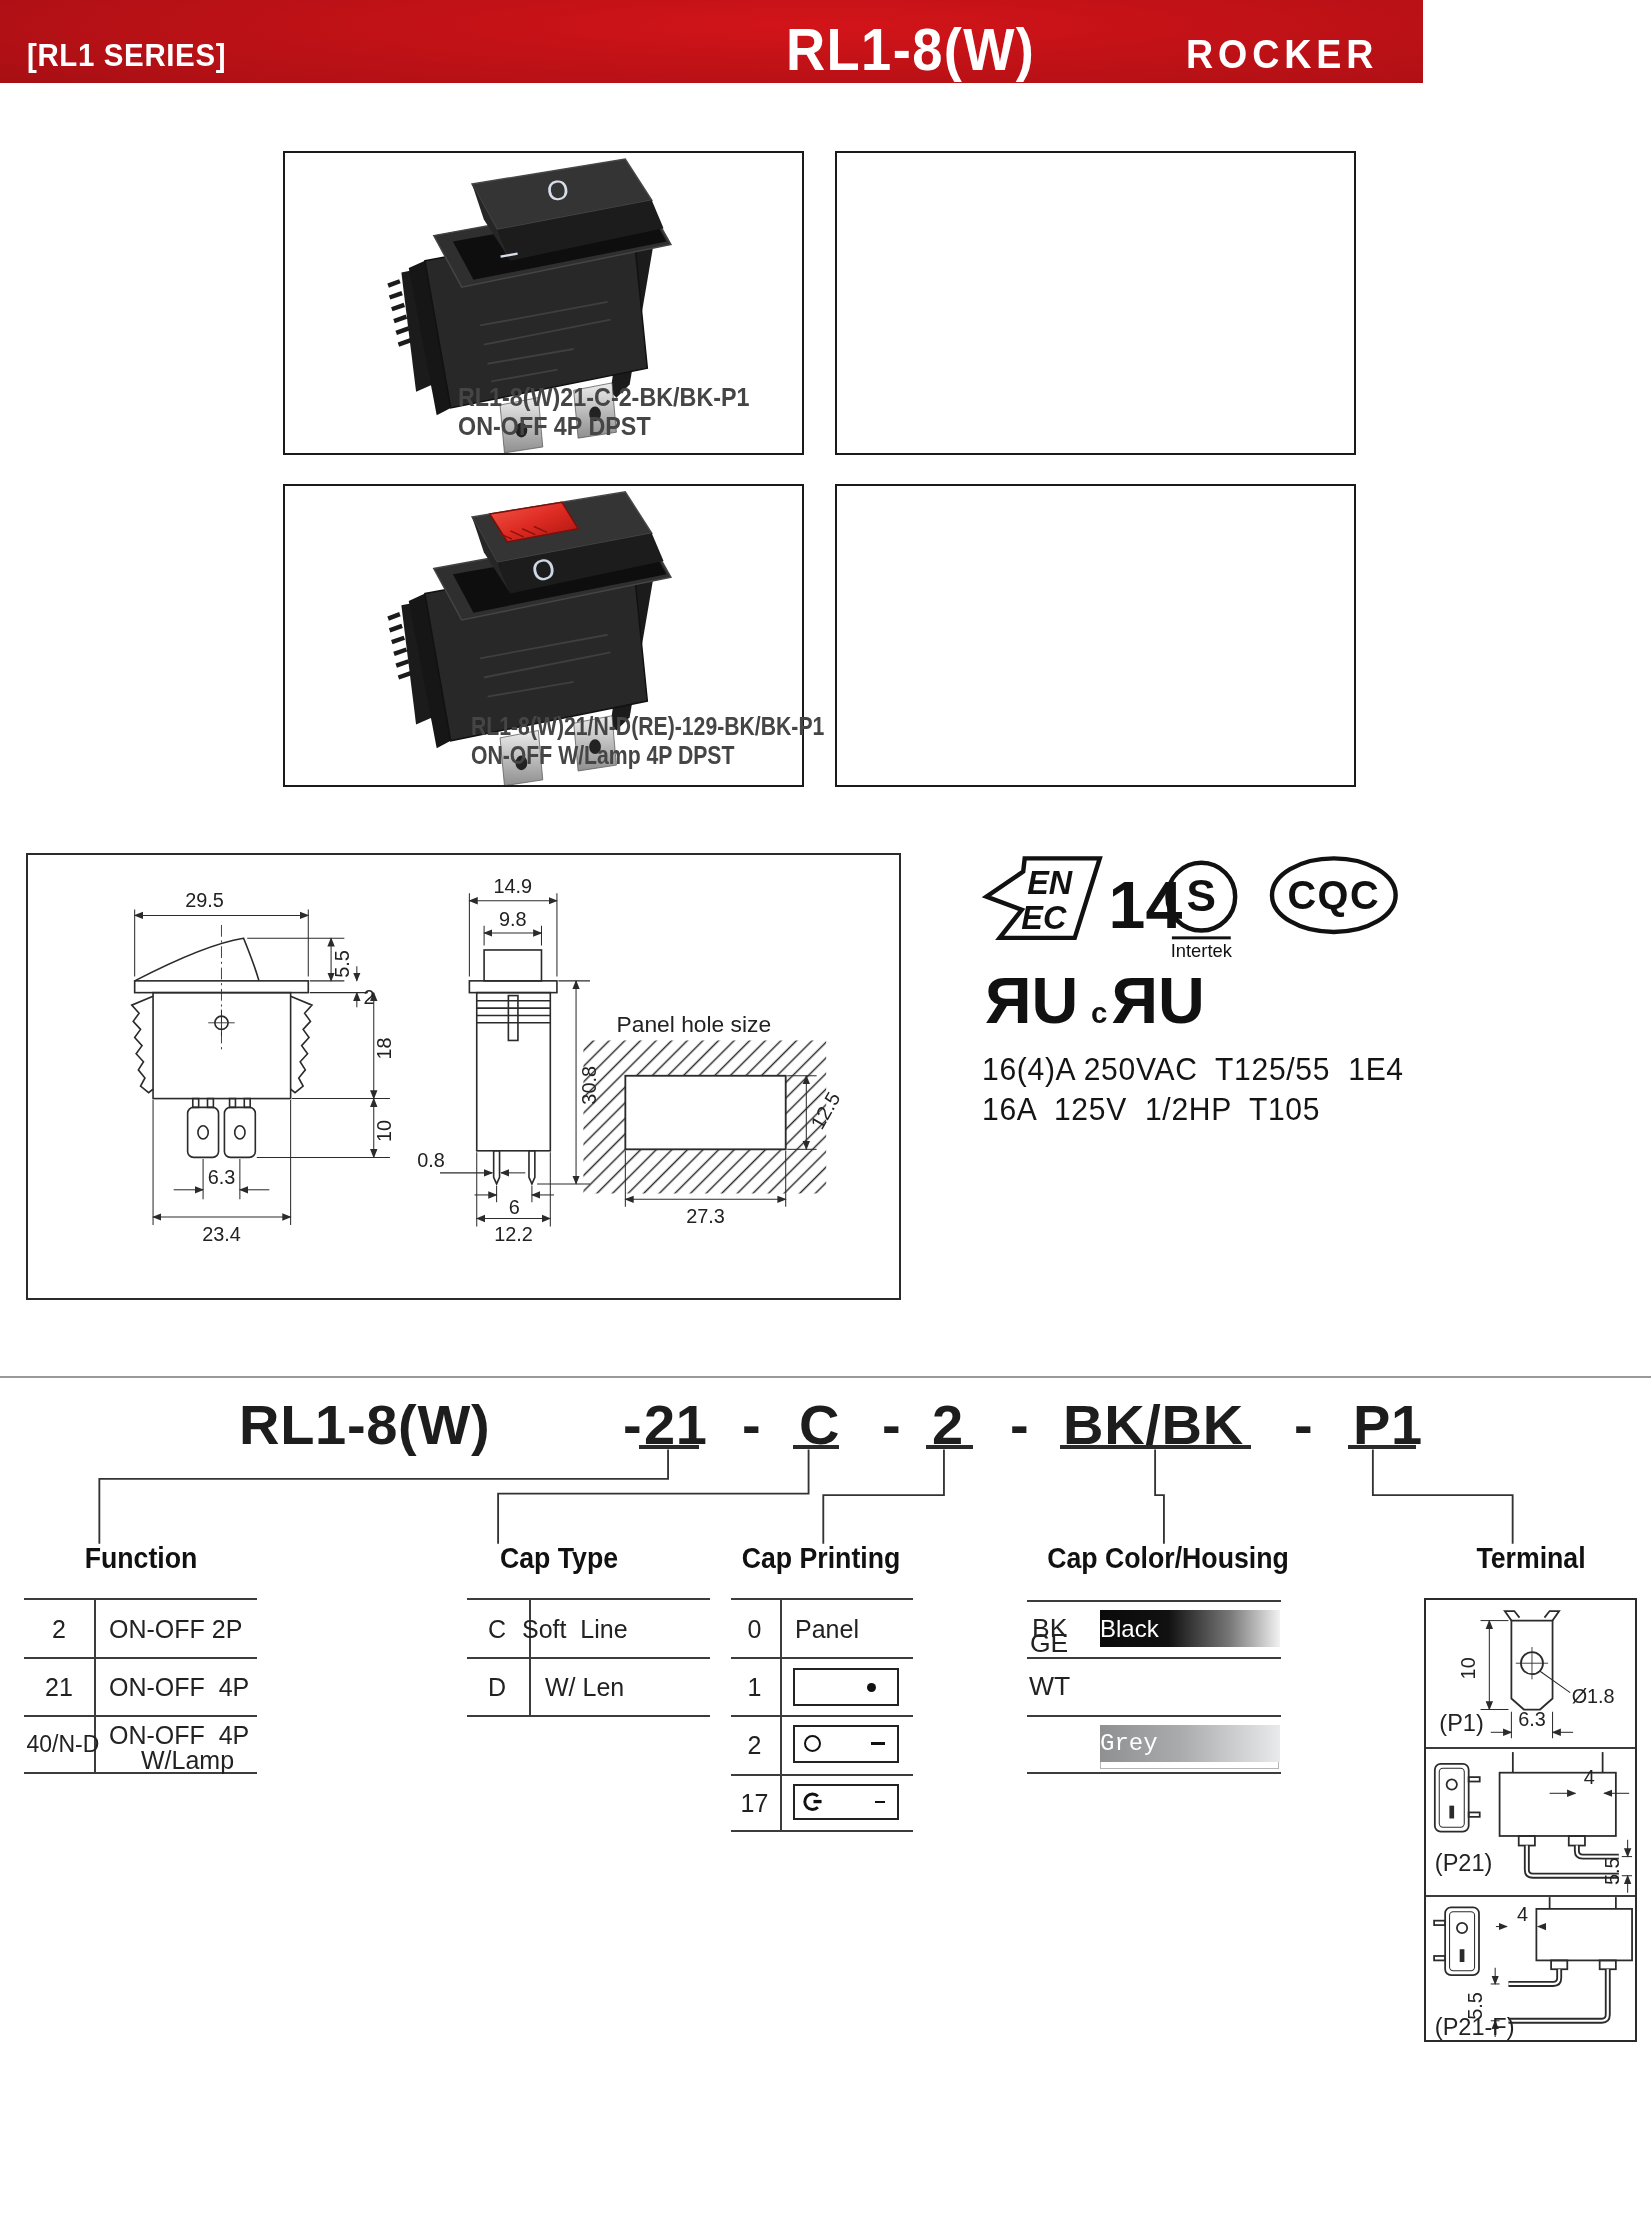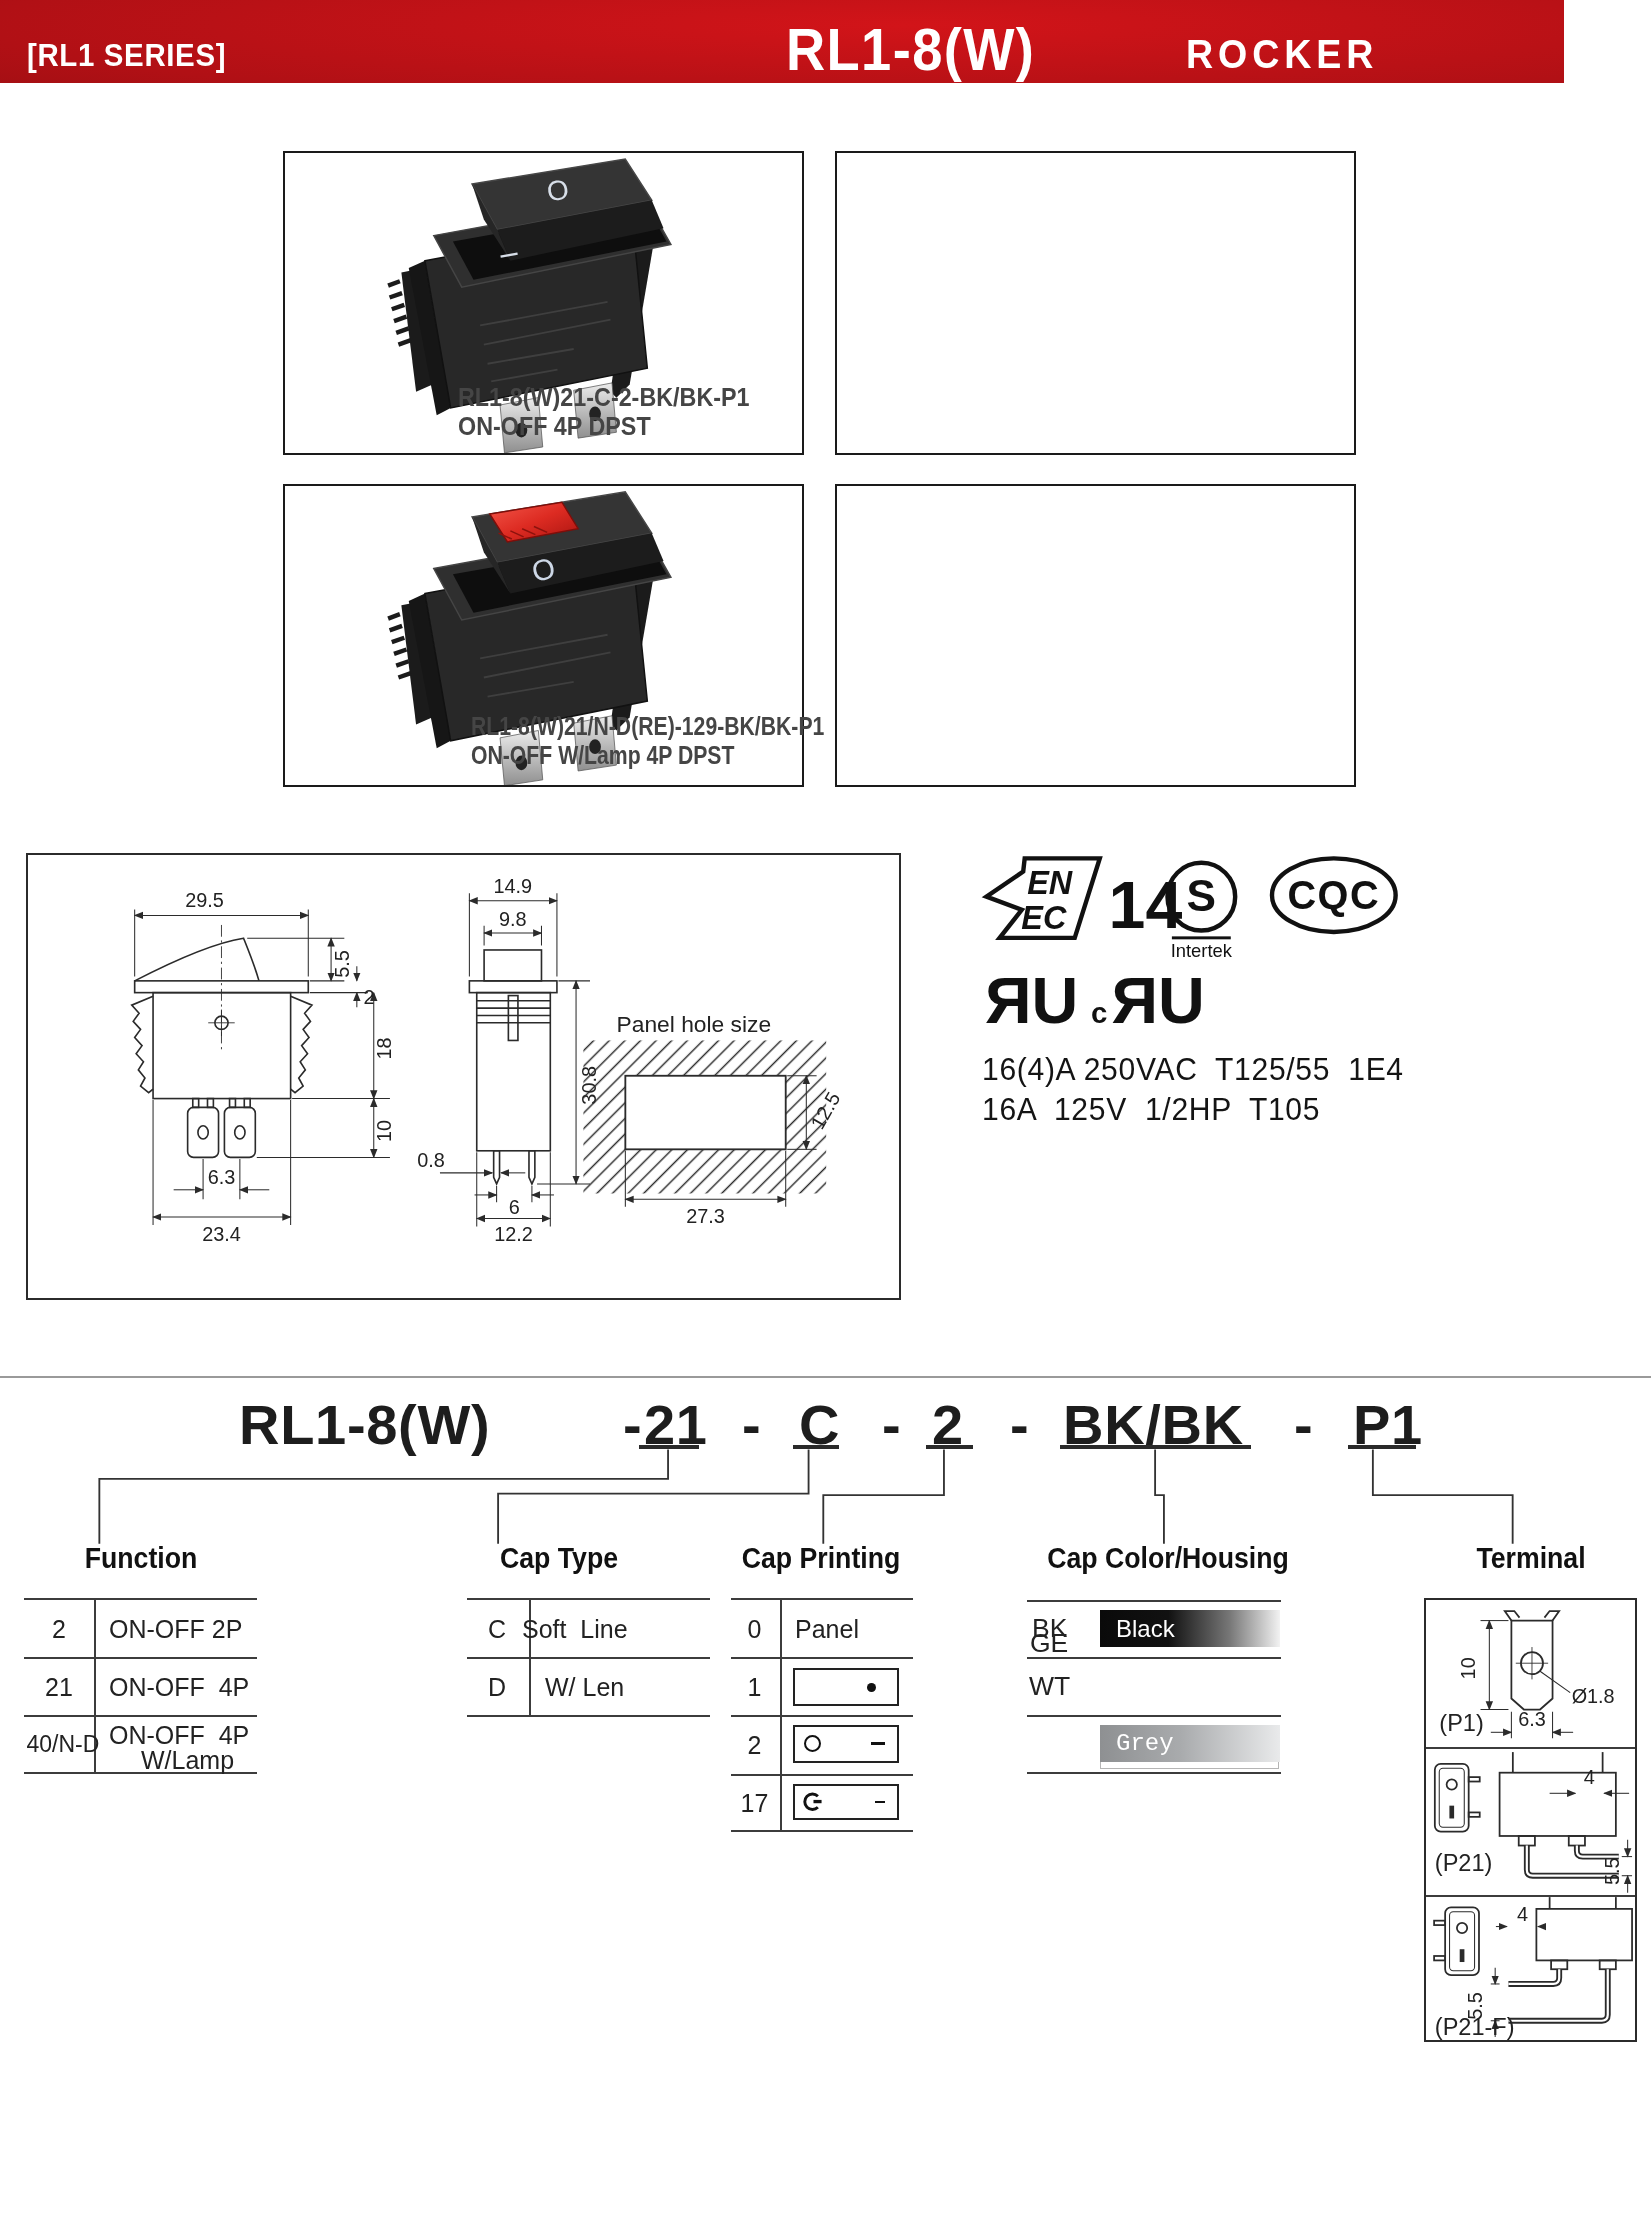--- a/index.html
+++ b/index.html
@@ -1,20 +1,20 @@
 <!DOCTYPE html>
 <html style="font-size:11.8px"><head>
 <meta charset="utf-8">
 <style>
   html,body{margin:0;padding:0;background:#fff;}
   #page{position:relative;width:1651px;height:2239px;background:#ffffff;
         font-family:"Liberation Sans",sans-serif;color:#1c1c1c;overflow:hidden;}
   .abs{position:absolute;}
   
-  #topbar{left:0;top:0;width:1564px;height:83px;
+  #topbar{left:0;top:0;width:1423px;height:83px;
     background:radial-gradient(140% 220% at 58% 30%, #d21419 0%, #b11015 42%, #8c0d10 75%, #6e090c 100%);}
   #series-tag{left:26.5px;top:37px;font-size:32px;font-weight:bold;color:#fff;letter-spacing:0.7px;transform:scaleX(.92);transform-origin:left;}
   #model-name{left:786px;top:16px;font-size:59px;font-weight:bold;color:#fff;letter-spacing:1.5px;transform:scaleX(.92);transform-origin:left;}
   #product-title{left:1186px;top:32px;font-size:40px;font-weight:bold;color:#fff;letter-spacing:5.2px;transform:scaleX(.94);transform-origin:left;}
   
   .pbox{border:2.9px solid #1a1a1a;background:#fff;}
   .caption{font-weight:bold;color:#454545;line-height:29px;transform-origin:left top;}
   
   .hline{background:#3c3c3c;height:2.2px;}
   .vline{background:#3c3c3c;width:2.2px;}
@@ -22,21 +22,21 @@
   .tcell{font-size:25px;color:#222;white-space:pre;}
   .tcode{text-align:center;}
   .seclabel{font-size:29px;font-weight:bold;color:#111;transform:translateX(-50%) scaleX(.92);white-space:nowrap;}
   
   .pnseg{font-size:56px;font-weight:bold;color:#1d1d1d;letter-spacing:0.7px;white-space:nowrap;}
   .pnunder{height:3.7px;background:#2a2a2a;}
   
   .cpicon{border:2.2px solid #222;background:#fff;}
   
   .swatch{display:flex;align-items:center;font-size:24px;}
-  .swatch span{padding-left:16px;}
+  .swatch span{}
   .swatch.bk{background:linear-gradient(90deg,#0a0a0a 0%,#111 38%,#777 72%,#f2f2f2 100%);color:#fff;}
   .swatch.wt{background:#fff;border:1.5px solid #b5b5b5;color:#333;}
   .swatch.ge{background:linear-gradient(90deg,#8e9092 0%,#a9abad 45%,#e9eaeb 100%);color:#fff;font-family:Liberation Mono, monospace;}
   
   #terminal-box{border:2.2px solid #2b2b2b;}
   .ratings{font-size:31px;color:#141414;letter-spacing:0.7px;white-space:pre;transform:scaleX(.97);transform-origin:left;}
   svg text{font-family:"Liberation Sans",sans-serif;}
   .dimtxt{font-size:27px;fill:#222;}
   .dwg-stroke{stroke:#2b2b2b;fill:none;}
 </style>

